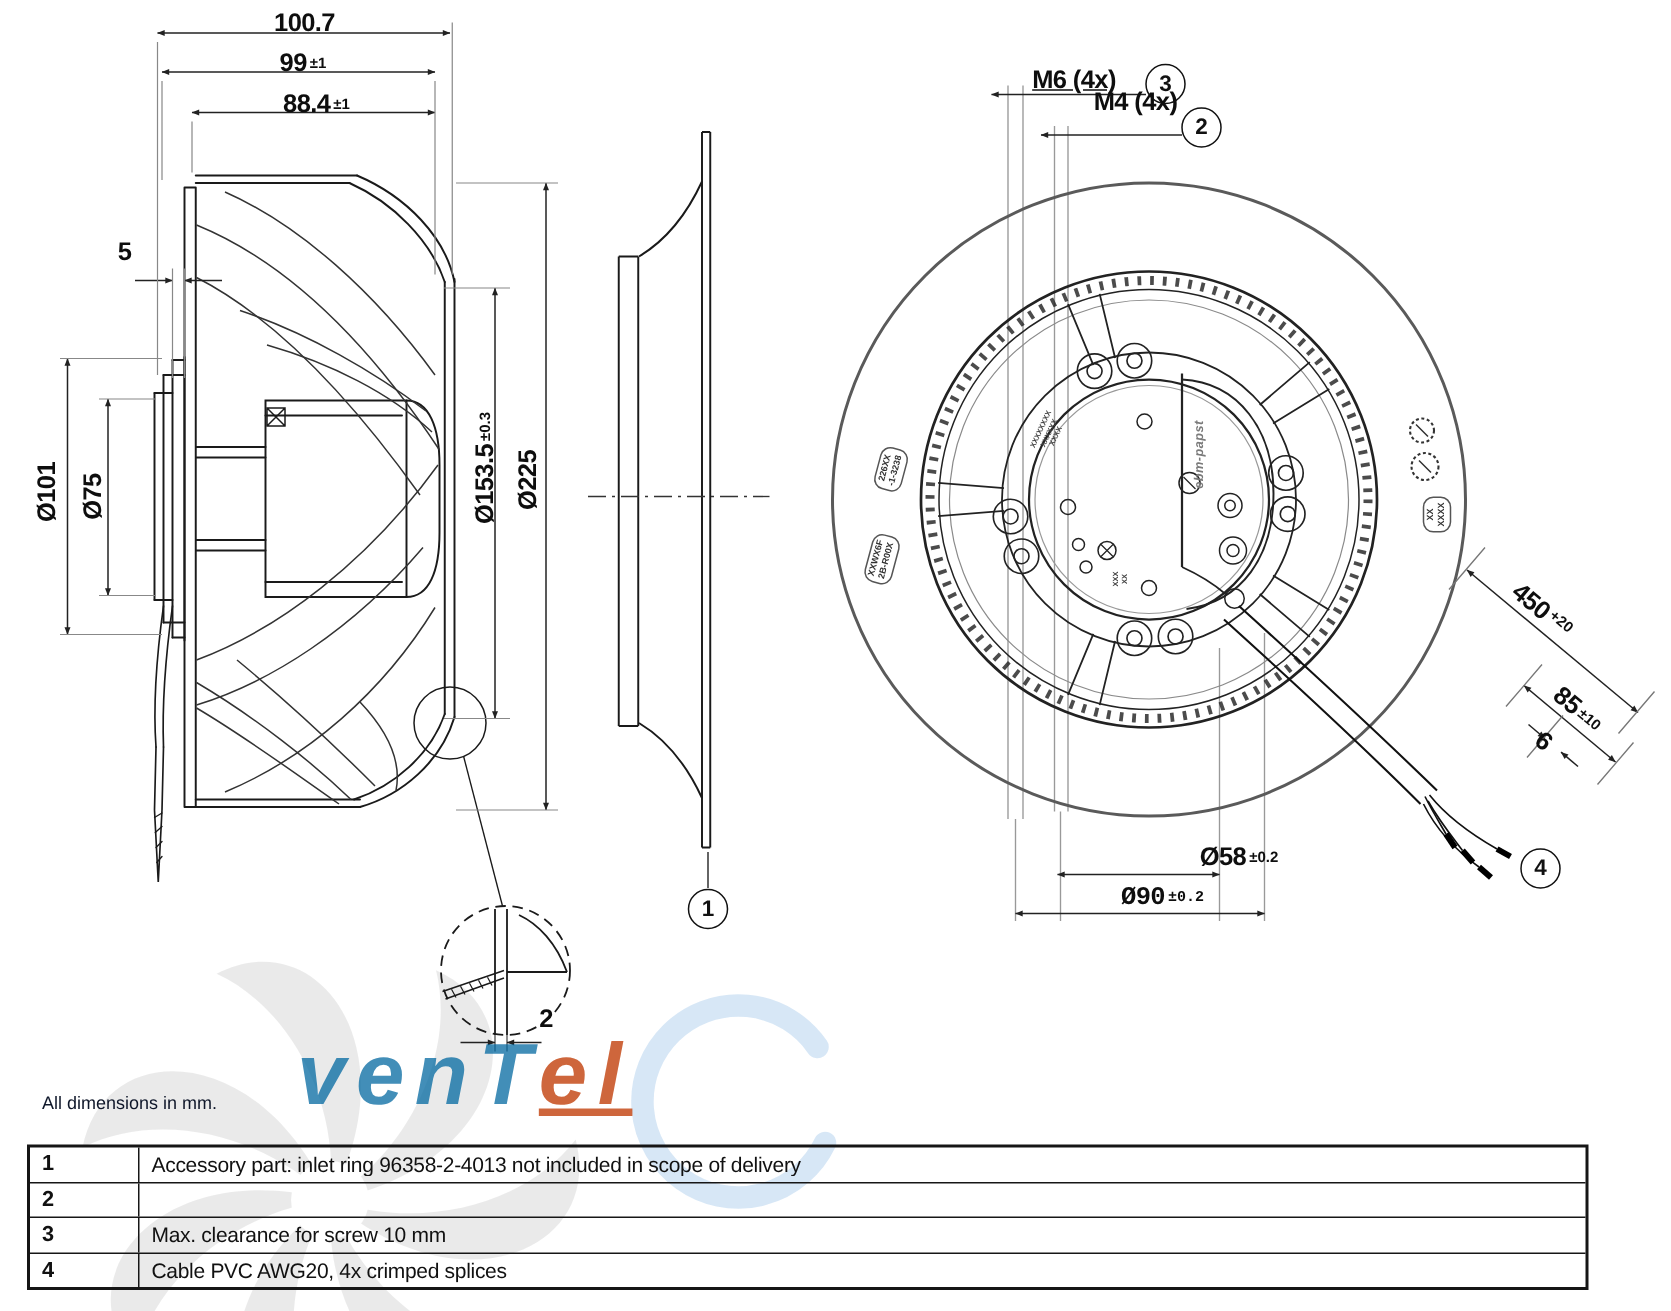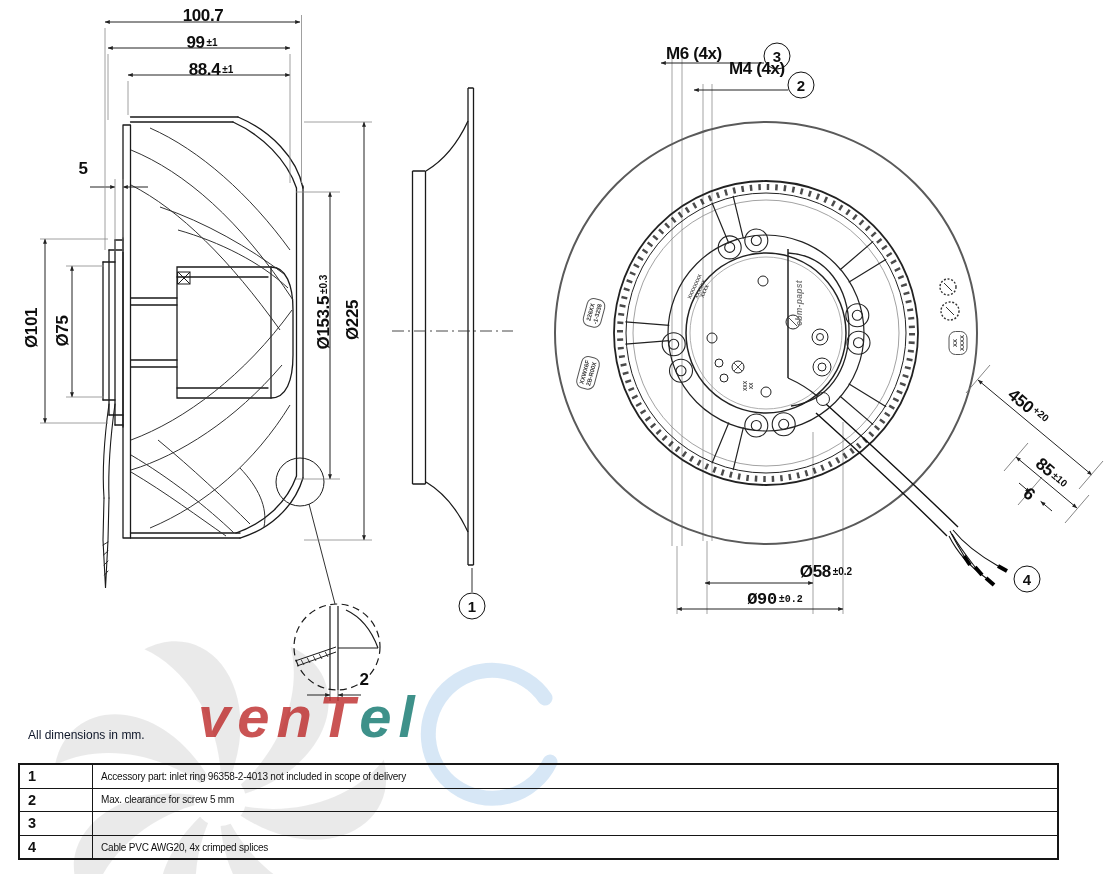--- a/index.html
+++ b/index.html
@@ -37,35 +37,35 @@
     position:absolute;font-size:8.5px;font-weight:700;font-style:italic;color:#7a7a7a;
     transform:translate(-50%,-50%) rotate(-90deg);letter-spacing:0.3px;white-space:nowrap;
   }
   .note{
     position:absolute;left:28px;top:728px;font-size:12px;color:#0f172a;letter-spacing:0;
   }
   .watermark-text{
     position:absolute;left:198px;top:688px;font-size:58px;font-weight:700;font-style:italic;
     letter-spacing:7px;line-height:1;user-select:none;
   }
-  .watermark-text .wm-gray{color:#b91c1c;opacity:.75;}
-  .watermark-text .wm-blue{color:#0f766e;opacity:.8;}
+  .watermark-text .wm-gray{color:#0369a1;opacity:.75;}
+  .watermark-text .wm-blue{color:#c2410c;opacity:.8;text-decoration:underline;}
   .spec-table{
     position:absolute;left:18px;top:763px;width:1037px;border:2px solid #161616;
     background:transparent;
   }
   .spec-row{display:flex;border-top:1.6px solid #161616;height:22.6px;align-items:center;}
   .spec-row:first-child{border-top:none;}
   .spec-no{
     width:73px;flex:0 0 73px;border-right:1.6px solid #161616;height:100%;
     display:flex;align-items:center;padding-left:8px;box-sizing:border-box;
     font-size:14.5px;font-weight:700;
   }
   .spec-text{
-    flex:1;padding-left:8px;font-size:10px;font-weight:400;letter-spacing:-0.2px;
+    flex:1;padding-left:8px;font-size:14px;font-weight:400;letter-spacing:-0.2px;
     white-space:nowrap;overflow:hidden;
   }
 </style>
 </head>
 <body>
 
 <svg class="draw" width="1114" height="874" viewBox="0 0 1114 874">
   <defs>
     <marker id="ah" viewBox="0 0 10 10" refX="9.6" refY="5" markerWidth="11" markerHeight="5" orient="auto-start-reverse">
       <path d="M0,1 L10,5 L0,9 Z" fill="#222"></path>
@@ -274,21 +274,21 @@
 <span class="lbl" style="left:203px;top:15px;">100.7</span>
 <span class="lbl" style="left:202px;top:42px;"><span>99</span><span class="tol">±1</span></span>
 <span class="lbl" style="left:211px;top:69px;"><span>88.4</span><span class="tol">±1</span></span>
 <span class="lbl" style="left:83px;top:168px;">5</span>
 <span class="lbl rotccw" style="left:31px;top:328px;">Ø101</span>
 <span class="lbl rotccw" style="left:62px;top:331px;">Ø75</span>
 <span class="lbl rotccw" style="left:323px;top:312px;"><span>Ø153.5</span><span class="tol">±0.3</span></span>
 <span class="lbl rotccw" style="left:352px;top:320px;">Ø225</span>
 <span class="lbl" style="left:364px;top:679px;">2</span>
 
-<span class="lbl" style="left:694px;top:53px;">M6 (4x)</span>
+<span class="lbl" style="left:716px;top:53px;text-decoration:underline;">M6 (4x)</span>
 <span class="lbl" style="left:757px;top:68px;">M4 (4x)</span>
 <span class="lbl rot40" style="left:1028px;top:407px;"><span>450</span><span class="tol" style="top:-5px;">+20</span></span>
 <span class="lbl rot40" style="left:1052px;top:473px;"><span>85</span><span class="tol">±10</span></span>
 <span class="lbl rot40" style="left:1029px;top:494px;">6</span>
 <span class="lbl" style="left:778px;top:571px;margin-left:48px;"><span>Ø58</span><span class="tol">±0.2</span></span>
 <span class="lbl" style="left:775px;top:599px;font-family:Liberation Mono, monospace;"><span>Ø90</span><span class="tol">±0.2</span></span>
 
 <span class="callout" style="left:472px;top:606px;">1</span>
 <span class="callout" style="left:801px;top:85px;">2</span>
 <span class="callout" style="left:777px;top:56px;">3</span>
@@ -311,22 +311,22 @@
 
 <div class="note">All dimensions in mm.</div>
 
 <div class="spec-table">
   <div class="spec-row">
     <div class="spec-no">1</div>
     <div class="spec-text">Accessory part: inlet ring 96358-2-4013 not included in scope of delivery</div>
   </div>
   <div class="spec-row">
     <div class="spec-no">2</div>
-    <div class="spec-text">Max. clearance for screw 5 mm</div>
   </div>
   <div class="spec-row">
     <div class="spec-no">3</div>
+    <div class="spec-text">Max. clearance for screw 10 mm</div>
   </div>
   <div class="spec-row">
     <div class="spec-no">4</div>
     <div class="spec-text">Cable PVC AWG20, 4x crimped splices</div>
   </div>
 </div>
 
 </body></html>

